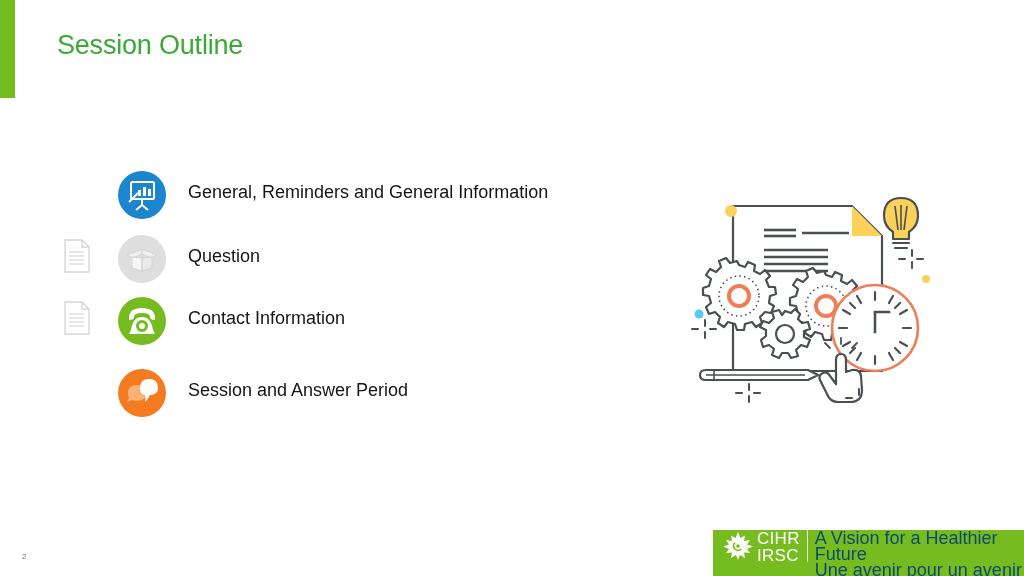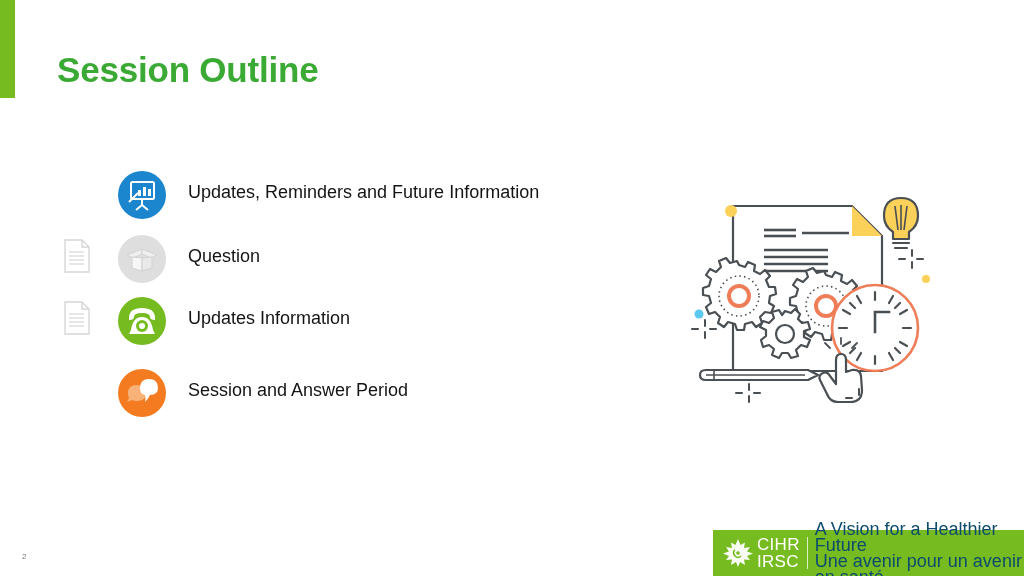--- a/index.html
+++ b/index.html
@@ -29,23 +29,23 @@
     top: 0;
     width: 15px;
     height: 98px;
     background: #76bc21;
   }
 
   
   .slide-title {
     position: absolute;
     left: 57px;
-    top: 50px;
-    font-size: 35px;
-    font-weight: bold;
+    top: 30px;
+    font-size: 27px;
+    font-weight: normal;
     color: #3aaa35;
     letter-spacing: -0.2px;
     white-space: nowrap;
   }
 
   
   .agenda {
     position: absolute;
     left: 0;
     top: 160px;
@@ -112,21 +112,21 @@
 
   
   .logo-band {
     position: absolute;
     left: 713px;
     top: 530px;
     width: 311px;
     height: 46px;
     background: #76bc21;
     display: flex;
-    align-items: center;
+    align-items: flex-start;
     padding-left: 8px;
     box-sizing: border-box;
   }
   .logo-leaf {
     width: 34px;
     height: 32px;
     flex: 0 0 auto;
   }
   .logo-acronyms {
     flex: 0 0 auto;
@@ -194,21 +194,21 @@
           <rect x="13" y="11" width="23" height="17" rx="1.5" fill="none" stroke="#ffffff" stroke-width="2"></rect>
           <rect x="20" y="19" width="3" height="6" fill="#ffffff"></rect>
           <rect x="25" y="16" width="3" height="9" fill="#ffffff"></rect>
           <rect x="30" y="18" width="3" height="7" fill="#ffffff"></rect>
           <line x1="24" y1="28" x2="24" y2="34" stroke="#ffffff" stroke-width="2"></line>
           <line x1="24" y1="34" x2="18" y2="39" stroke="#ffffff" stroke-width="2"></line>
           <line x1="24" y1="34" x2="30" y2="39" stroke="#ffffff" stroke-width="2"></line>
           <line x1="11" y1="31" x2="20" y2="22" stroke="#ffffff" stroke-width="2"></line>
         </svg>
       </span>
-      <span class="agenda-label">Updates, Reminders and Future Information</span>
+      <span class="agenda-label">General, Reminders and General Information</span>
     </div>
 
     <div class="agenda-row" data-row="1">
       <span class="bullet-icon">
         <svg width="48" height="48" viewBox="0 0 48 48">
           <circle cx="24" cy="24" r="24" fill="#dedede"></circle>
           <path d="M24 14 L9 20 L15 23 L24 19 Z" fill="#efefef" stroke="#d2d2d2" stroke-width="1"></path>
           <path d="M24 14 L39 20 L33 23 L24 19 Z" fill="#efefef" stroke="#d2d2d2" stroke-width="1"></path>
           <path d="M14 22 L14 33 L24 36 L24 23 Z" fill="#f6f6f6" stroke="#d2d2d2" stroke-width="1"></path>
           <path d="M34 22 L34 33 L24 36 L24 23 Z" fill="#e9e9e9" stroke="#d2d2d2" stroke-width="1"></path>
@@ -220,21 +220,21 @@
     <div class="agenda-row" data-row="2">
       <span class="bullet-icon">
         <svg width="48" height="48" viewBox="0 0 48 48">
           <circle cx="24" cy="24" r="24" fill="#76bc21"></circle>
           <path d="M11 21 Q11 11 24 11 Q37 11 37 21 L37 23 Q32 23 32 20 Q32 16 24 16 Q16 16 16 20 Q16 23 11 23 Z" fill="#ffffff"></path>
           <path d="M24 20 Q33 20 35 33 L37 37 L11 37 L13 33 Q15 20 24 20 Z" fill="#ffffff"></path>
           <circle cx="24" cy="29" r="6" fill="#76bc21"></circle>
           <circle cx="24" cy="29" r="3" fill="#ffffff"></circle>
         </svg>
       </span>
-      <span class="agenda-label">Updates Information</span>
+      <span class="agenda-label">Contact Information</span>
     </div>
 
     <div class="agenda-row" data-row="3">
       <span class="bullet-icon">
         <svg width="48" height="48" viewBox="0 0 48 48">
           <circle cx="24" cy="24" r="24" fill="#f47b20"></circle>
           <path d="M10 24 Q10 16 19 16 Q28 16 28 24 Q28 32 19 32 Q16 32 14 31 L9 33 L11 29 Q10 27 10 24 Z" fill="#f8b278"></path>
           <path d="M22 19 Q22 10 31 10 Q40 10 40 19 Q40 26 32 26 Q30 30 27 33 Q28 29 27 26 Q22 25 22 19 Z" fill="#ffffff"></path>
         </svg>
       </span>

